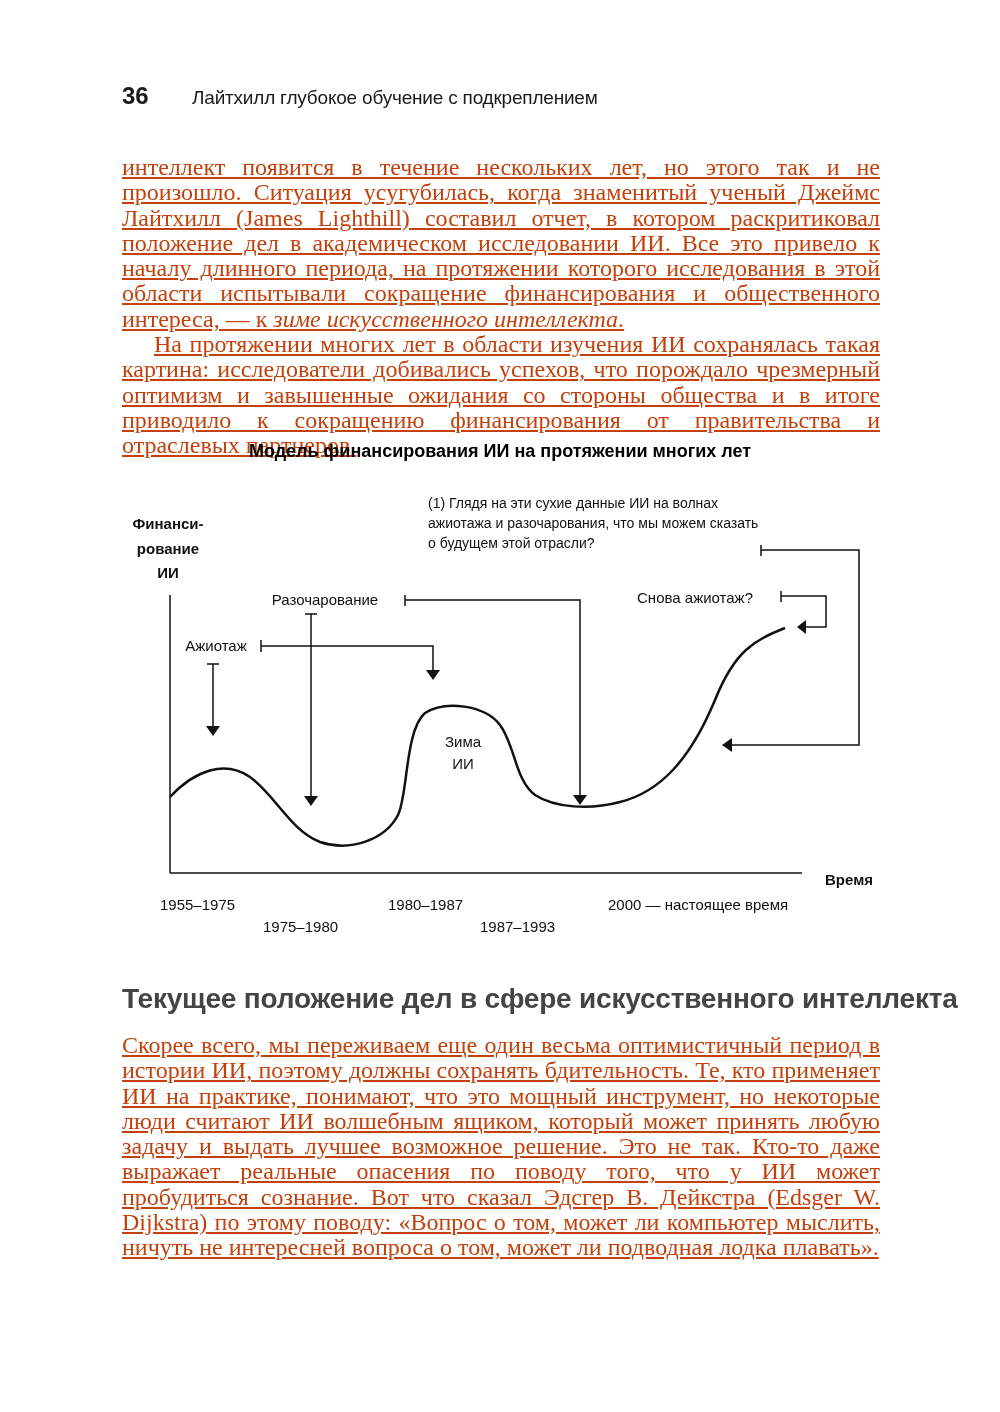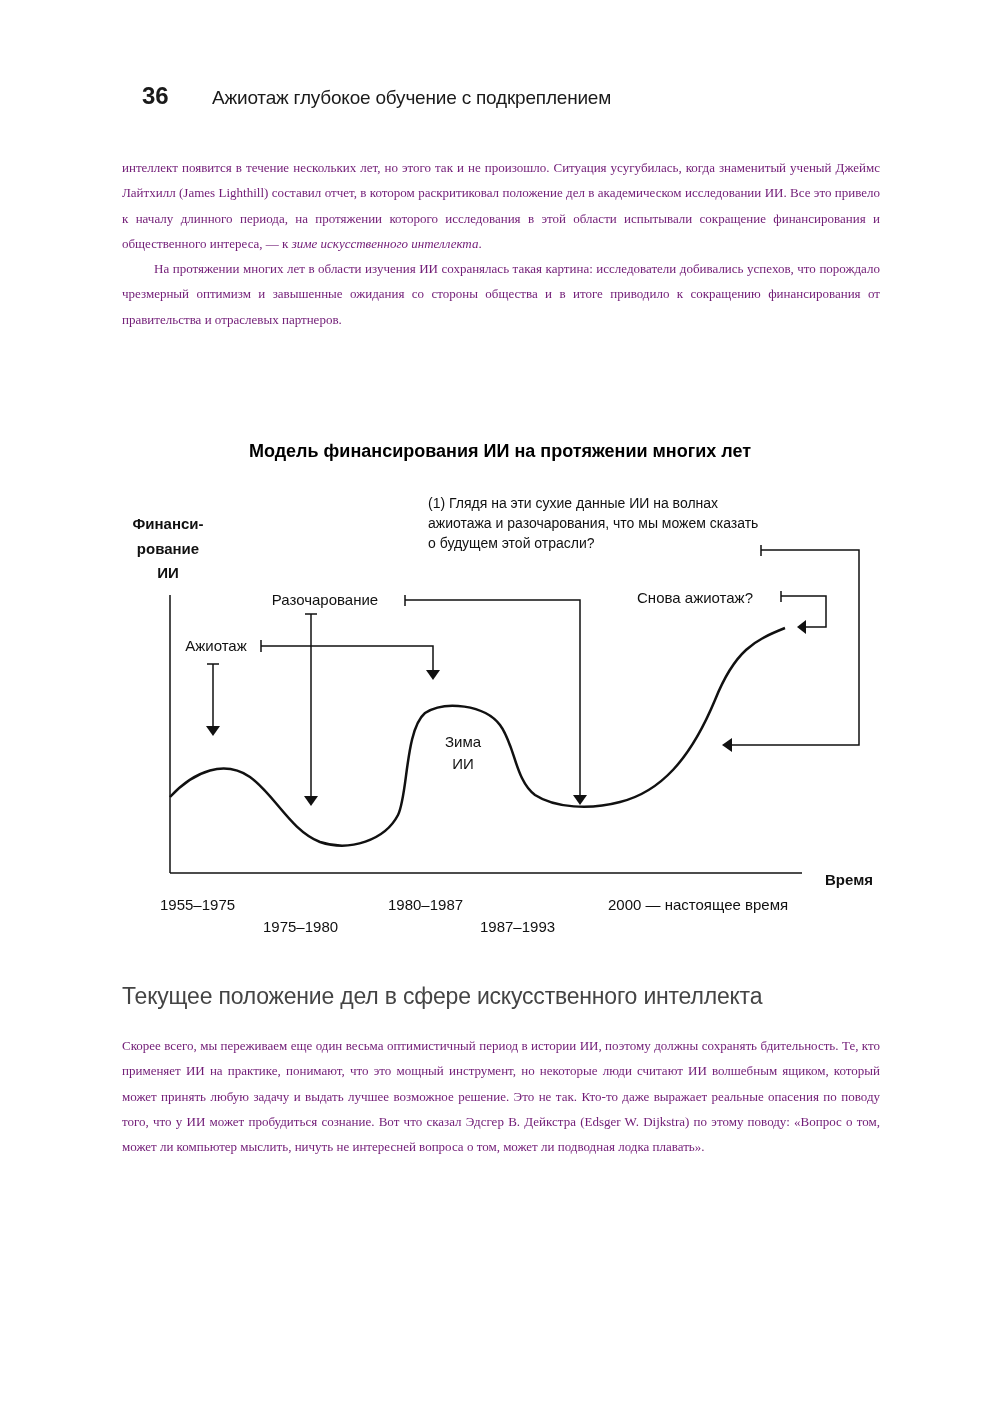--- a/index.html
+++ b/index.html
@@ -1,34 +1,34 @@
 <!DOCTYPE html>
 <html><head>
 <meta charset="utf-8">
 <style>
   html, body { margin: 0; padding: 0; background: #ffffff; }
   body { width: 1000px; height: 1412px; position: relative; overflow: hidden; color: #1a1a1a; }
   .header { position: absolute; left: 122px; top: 82px; display: flex; align-items: baseline; }
-  .page-num { font-family: "Liberation Sans", sans-serif; font-weight: bold; font-size: 24px; width: 70px; margin-left: 20px; }
+  .page-num { font-family: "Liberation Sans", sans-serif; font-weight: bold; font-size: 24px; width: 70px; }
   .running-title { font-family: "Liberation Sans", sans-serif; font-size: 19px; letter-spacing: -0.2px; }
-  .body-text { position: absolute; left: 122px; width: 758px; font-family: "Liberation Serif", serif; font-size: 13px; line-height: 25.3px; text-align: justify; color: #701a75; }
+  .body-text { position: absolute; left: 122px; width: 758px; font-family: "Liberation Serif", serif; font-size: 24px; line-height: 25.3px; text-align: justify; color: #c2410c; text-decoration: underline; }
   .body-text p { margin: 0; }
   .body-text p.indent { text-indent: 32px; }
   .body-text em { font-style: italic; }
   .fig-title { position: absolute; left: 0; width: 1000px; top: 441px; text-align: center; font-family: "Liberation Sans", sans-serif; font-weight: bold; font-size: 18px; color: #000000; }
   .chart { position: absolute; left: 0; top: 0; width: 1000px; height: 1412px; pointer-events: none; }
   .chart text { font-family: "Liberation Sans", sans-serif; fill: #111; }
-  .section-heading { position: absolute; left: 122px; top: 983px; font-family: "Liberation Sans", sans-serif; font-weight: normal; font-size: 23px; color: #444; letter-spacing: -0.2px; }
+  .section-heading { position: absolute; left: 122px; top: 983px; font-family: "Liberation Sans", sans-serif; font-weight: bold; font-size: 28px; color: #444; letter-spacing: -0.2px; }
 </style>
 </head>
 <body>
 
 <div class="header">
   <span class="page-num">36</span>
-  <span class="running-title">Ажиотаж глубокое обучение с подкреплением</span>
+  <span class="running-title">Лайтхилл глубокое обучение с подкреплением</span>
 </div>
 
 <div class="body-text" style="top:155px;">
   <p><span>интеллект появится в течение нескольких лет, но этого так и не произошло. Ситуация усугубилась, когда знаменитый ученый Джеймс Лайтхилл (James Lighthill) составил отчет, в котором раскритиковал положение дел в академическом исследовании ИИ. Все это привело к началу длинного периода, на протяжении которого исследования в этой области испытывали сокращение финансирования и общественного интереса, — к </span><em>зиме искусственного интеллекта</em><span>.</span></p>
   <p class="indent">На протяжении многих лет в области изучения ИИ сохранялась такая картина: исследователи добивались успехов, что порождало чрезмерный оптимизм и завышенные ожидания со стороны общества и в итоге приводило к сокращению финансирования от правительства и отраслевых партнеров.</p>
 </div>
 
 <div class="fig-title">Модель финансирования ИИ на протяжении многих лет</div>
 
 <svg class="chart" viewBox="0 0 1000 1412">

